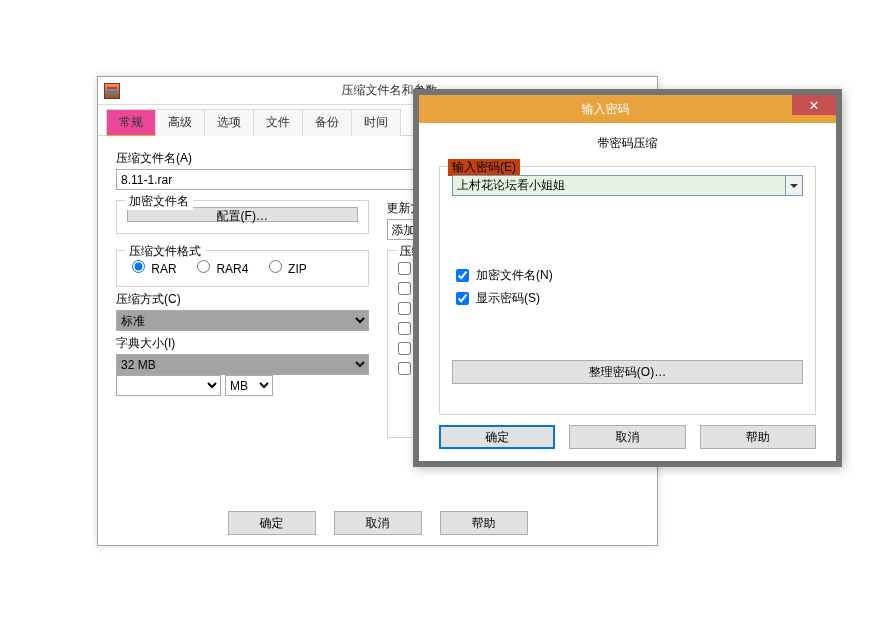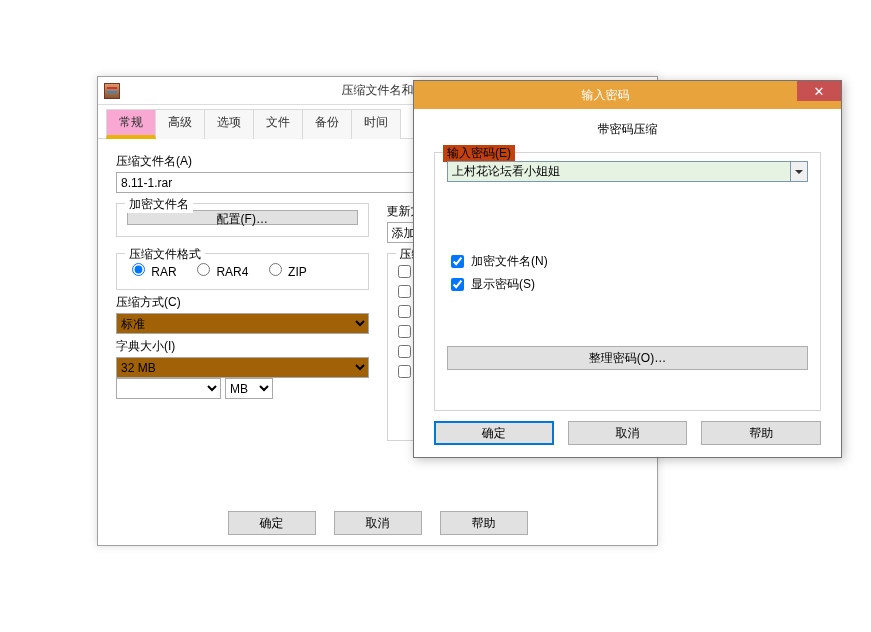--- a/index.html
+++ b/index.html
@@ -49,21 +49,21 @@
   }
   .tab {
     padding: 4px 12px;
     border: 1px solid #d9d9d9;
     border-bottom: none;
     margin-right: -1px; margin-bottom: -1px;
     background: #f7f7f7;
     color: #333;
     position: relative; cursor: default;
   }
-  .tab.active { background: #f9a8d4; border-bottom: 4px solid #eab308; z-index: 2; }
+  .tab.active { background: #ec4899; border-bottom: 1px solid #eab308; z-index: 2; }
   .body-parent {
     padding: 10px 18px;
   }
   .lbl { display: block; margin: 4px 0 2px; }
   .txt-in {
     width: 100%; height: 21px;
     border: 1px solid #a9a9a9; padding: 0 4px; font: inherit;
     background: #fff;
   }
   .fieldset {
@@ -76,39 +76,39 @@
     background: #fff; padding: 0 4px;
   }
   .btn {
     height: 15px; min-width: 85px;
     border: 1px solid #adadad; background: #e1e1e1;
     font: inherit; cursor: default; padding: 0 10px;
   }
   .row2 { display: flex; gap: 18px; align-items: flex-start; }
   .col { flex: 1; }
   .radio-row label { margin-right: 12px; }
-  .sel { width: 100%; height: 21px; border: 1px solid #a9a9a9; font: inherit; background: #a16207; }
+  .sel { width: 100%; height: 21px; border: 1px solid #a9a9a9; font: inherit; background: #a3a3a3; }
   .split-row { display: flex; gap: 4px; align-items: center; }
   .split-a { width: 105px; height: 21px; border:1px solid #a9a9a9; font:inherit; background:#fff;}
   .split-b { width: 48px; height: 21px; border:1px solid #a9a9a9; font:inherit; background:#fff;}
   .chk-col label { display:flex; align-items:center; gap:4px; margin:3px 0; white-space:nowrap;}
   .chk-col input { margin:0;}
   .footer {
     position: absolute; left: 0; right: 0; bottom: 10px;
     display: flex; justify-content: center; gap: 18px;
   }
   .footer .btn { min-width: 88px; height: 24px; }
 
   
   .dlg-pw {
     position: absolute;
-    left: 413px; top: 80px;
+    left: 413px; top: 89px;
     width: 429px; height: 378px;
     background: #fff;
-    border: 1px solid #737373;
+    border: 6px solid #737373;
     box-shadow: 2px 2px 10px rgba(0,0,0,.25);
   }
   .title-pw {
     height: 28px; background: #e8a33d;
     display: flex; align-items: center;
     color: #fff;
   }
   .title-pw-text { flex: 1; text-align: center; }
   .close-btn {
     width: 44px; height: 20px;

